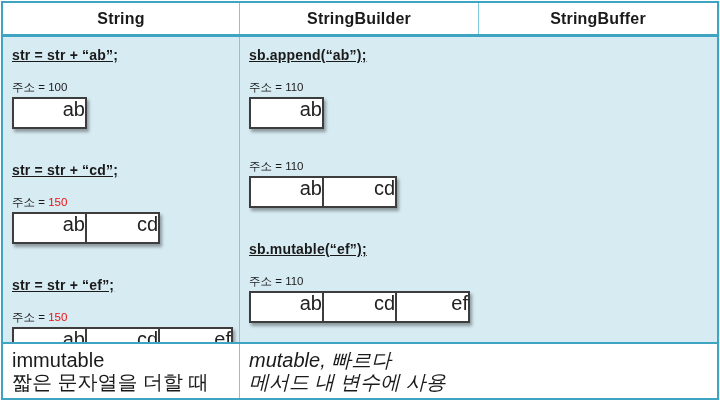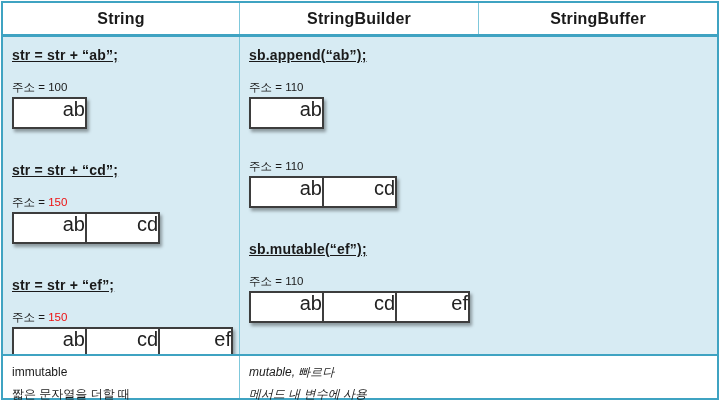--- a/index.html
+++ b/index.html
@@ -57,23 +57,23 @@
   }
   .mcell + .mcell { border-left:2px solid var(--box-border,#3d3d3d); }
   
   .footer-row {
     display:grid; grid-template-columns:236px 239px 1fr;
     background:#ffffff;
     border-top:2px solid var(--border-teal,#3fa3c2);
     flex:0 0 auto;
   }
   .fcell {
-    box-sizing:border-box; height:42px;
+    box-sizing:border-box; height:54px;
     padding:5px 8px 0 9px;
-    font-size:12px; line-height:22px;
+    font-size:20px; line-height:22px;
   }
   .fcell + .fcell { border-left:1.5px solid var(--divider-teal,#7fc8db);font-style:italic; }
 </style>
 </head>
 <body>
 
 <div class="table">
 
   <div class="header-row">
     <div class="hcell">String</div>

